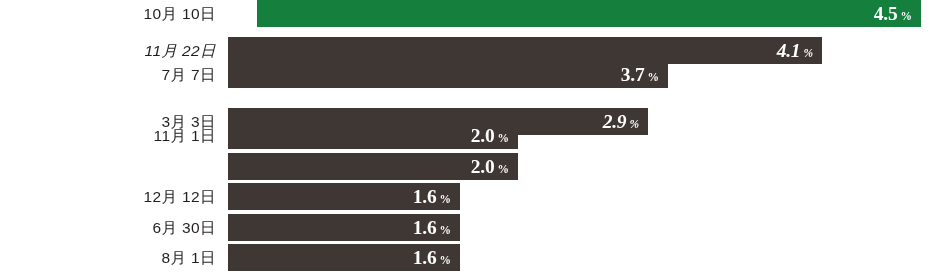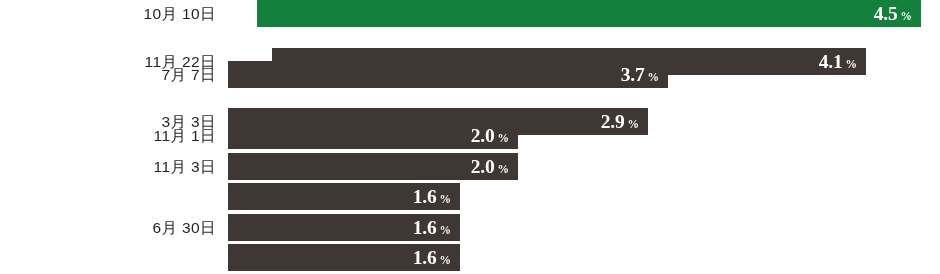--- a/index.html
+++ b/index.html
@@ -86,83 +86,84 @@
 <div id="chart">
     <div class="row" style="top: 0px;">
       <div class="row-label">10月 10日</div>
       <div class="bar" style="left: 228px; width: 664px; background: #15803d; margin-left: 29px;">
         <span class="bar-value">
           <span class="value-num">4.5</span>
           <span class="value-pct">%</span>
         </span>
       </div>
     </div>
-    <div class="row" style="top: 48px;">
+    <div class="row" style="top: 37px; font-style: italic;">
       <div class="row-label">11月 22日</div>
-      <div class="bar" style="left: 228px; width: 594px; background: rgb(62, 55, 51); margin-left: 44px;">
+      <div class="bar" style="left: 228px; width: 594px; background: rgb(62, 55, 51);">
         <span class="bar-value">
           <span class="value-num">4.1</span>
           <span class="value-pct">%</span>
         </span>
       </div>
     </div>
     <div class="row" style="top: 61px;">
       <div class="row-label">7月 7日</div>
       <div class="bar" style="left: 228px; width: 440px; background: rgb(62, 55, 51);">
         <span class="bar-value">
           <span class="value-num">3.7</span>
           <span class="value-pct">%</span>
         </span>
       </div>
     </div>
     <div class="row" style="top: 108px;">
       <div class="row-label">3月 3日</div>
-      <div class="bar" style="left: 228px; width: 420px; background: rgb(62, 55, 51);">
+      <div class="bar" style="left: 228px; width: 420px; background: rgb(62, 55, 51); font-style: italic;">
         <span class="bar-value">
           <span class="value-num">2.9</span>
           <span class="value-pct">%</span>
         </span>
       </div>
     </div>
     <div class="row" style="top: 122px;">
       <div class="row-label">11月 1日</div>
       <div class="bar" style="left: 228px; width: 290px; background: rgb(62, 55, 51);">
         <span class="bar-value">
           <span class="value-num">2.0</span>
           <span class="value-pct">%</span>
         </span>
       </div>
     </div>
     <div class="row" style="top: 153px;">
-      <div class="row-label">11月 3日</div>
       <div class="bar" style="left: 228px; width: 290px; background: rgb(62, 55, 51);">
         <span class="bar-value">
           <span class="value-num">2.0</span>
           <span class="value-pct">%</span>
         </span>
       </div>
     </div>
     <div class="row" style="top: 183px;">
+      <div class="row-label">12月 12日</div>
       <div class="bar" style="left: 228px; width: 232px; background: rgb(62, 55, 51);">
         <span class="bar-value">
           <span class="value-num">1.6</span>
           <span class="value-pct">%</span>
         </span>
       </div>
     </div>
     <div class="row" style="top: 214px;">
       <div class="row-label">6月 30日</div>
       <div class="bar" style="left: 228px; width: 232px; background: rgb(62, 55, 51);">
         <span class="bar-value">
           <span class="value-num">1.6</span>
           <span class="value-pct">%</span>
         </span>
       </div>
     </div>
     <div class="row" style="top: 244px;">
+      <div class="row-label">8月 1日</div>
       <div class="bar" style="left: 228px; width: 232px; background: rgb(62, 55, 51);">
         <span class="bar-value">
           <span class="value-num">1.6</span>
           <span class="value-pct">%</span>
         </span>
       </div>
     </div>
   </div>
 
 </body></html>

